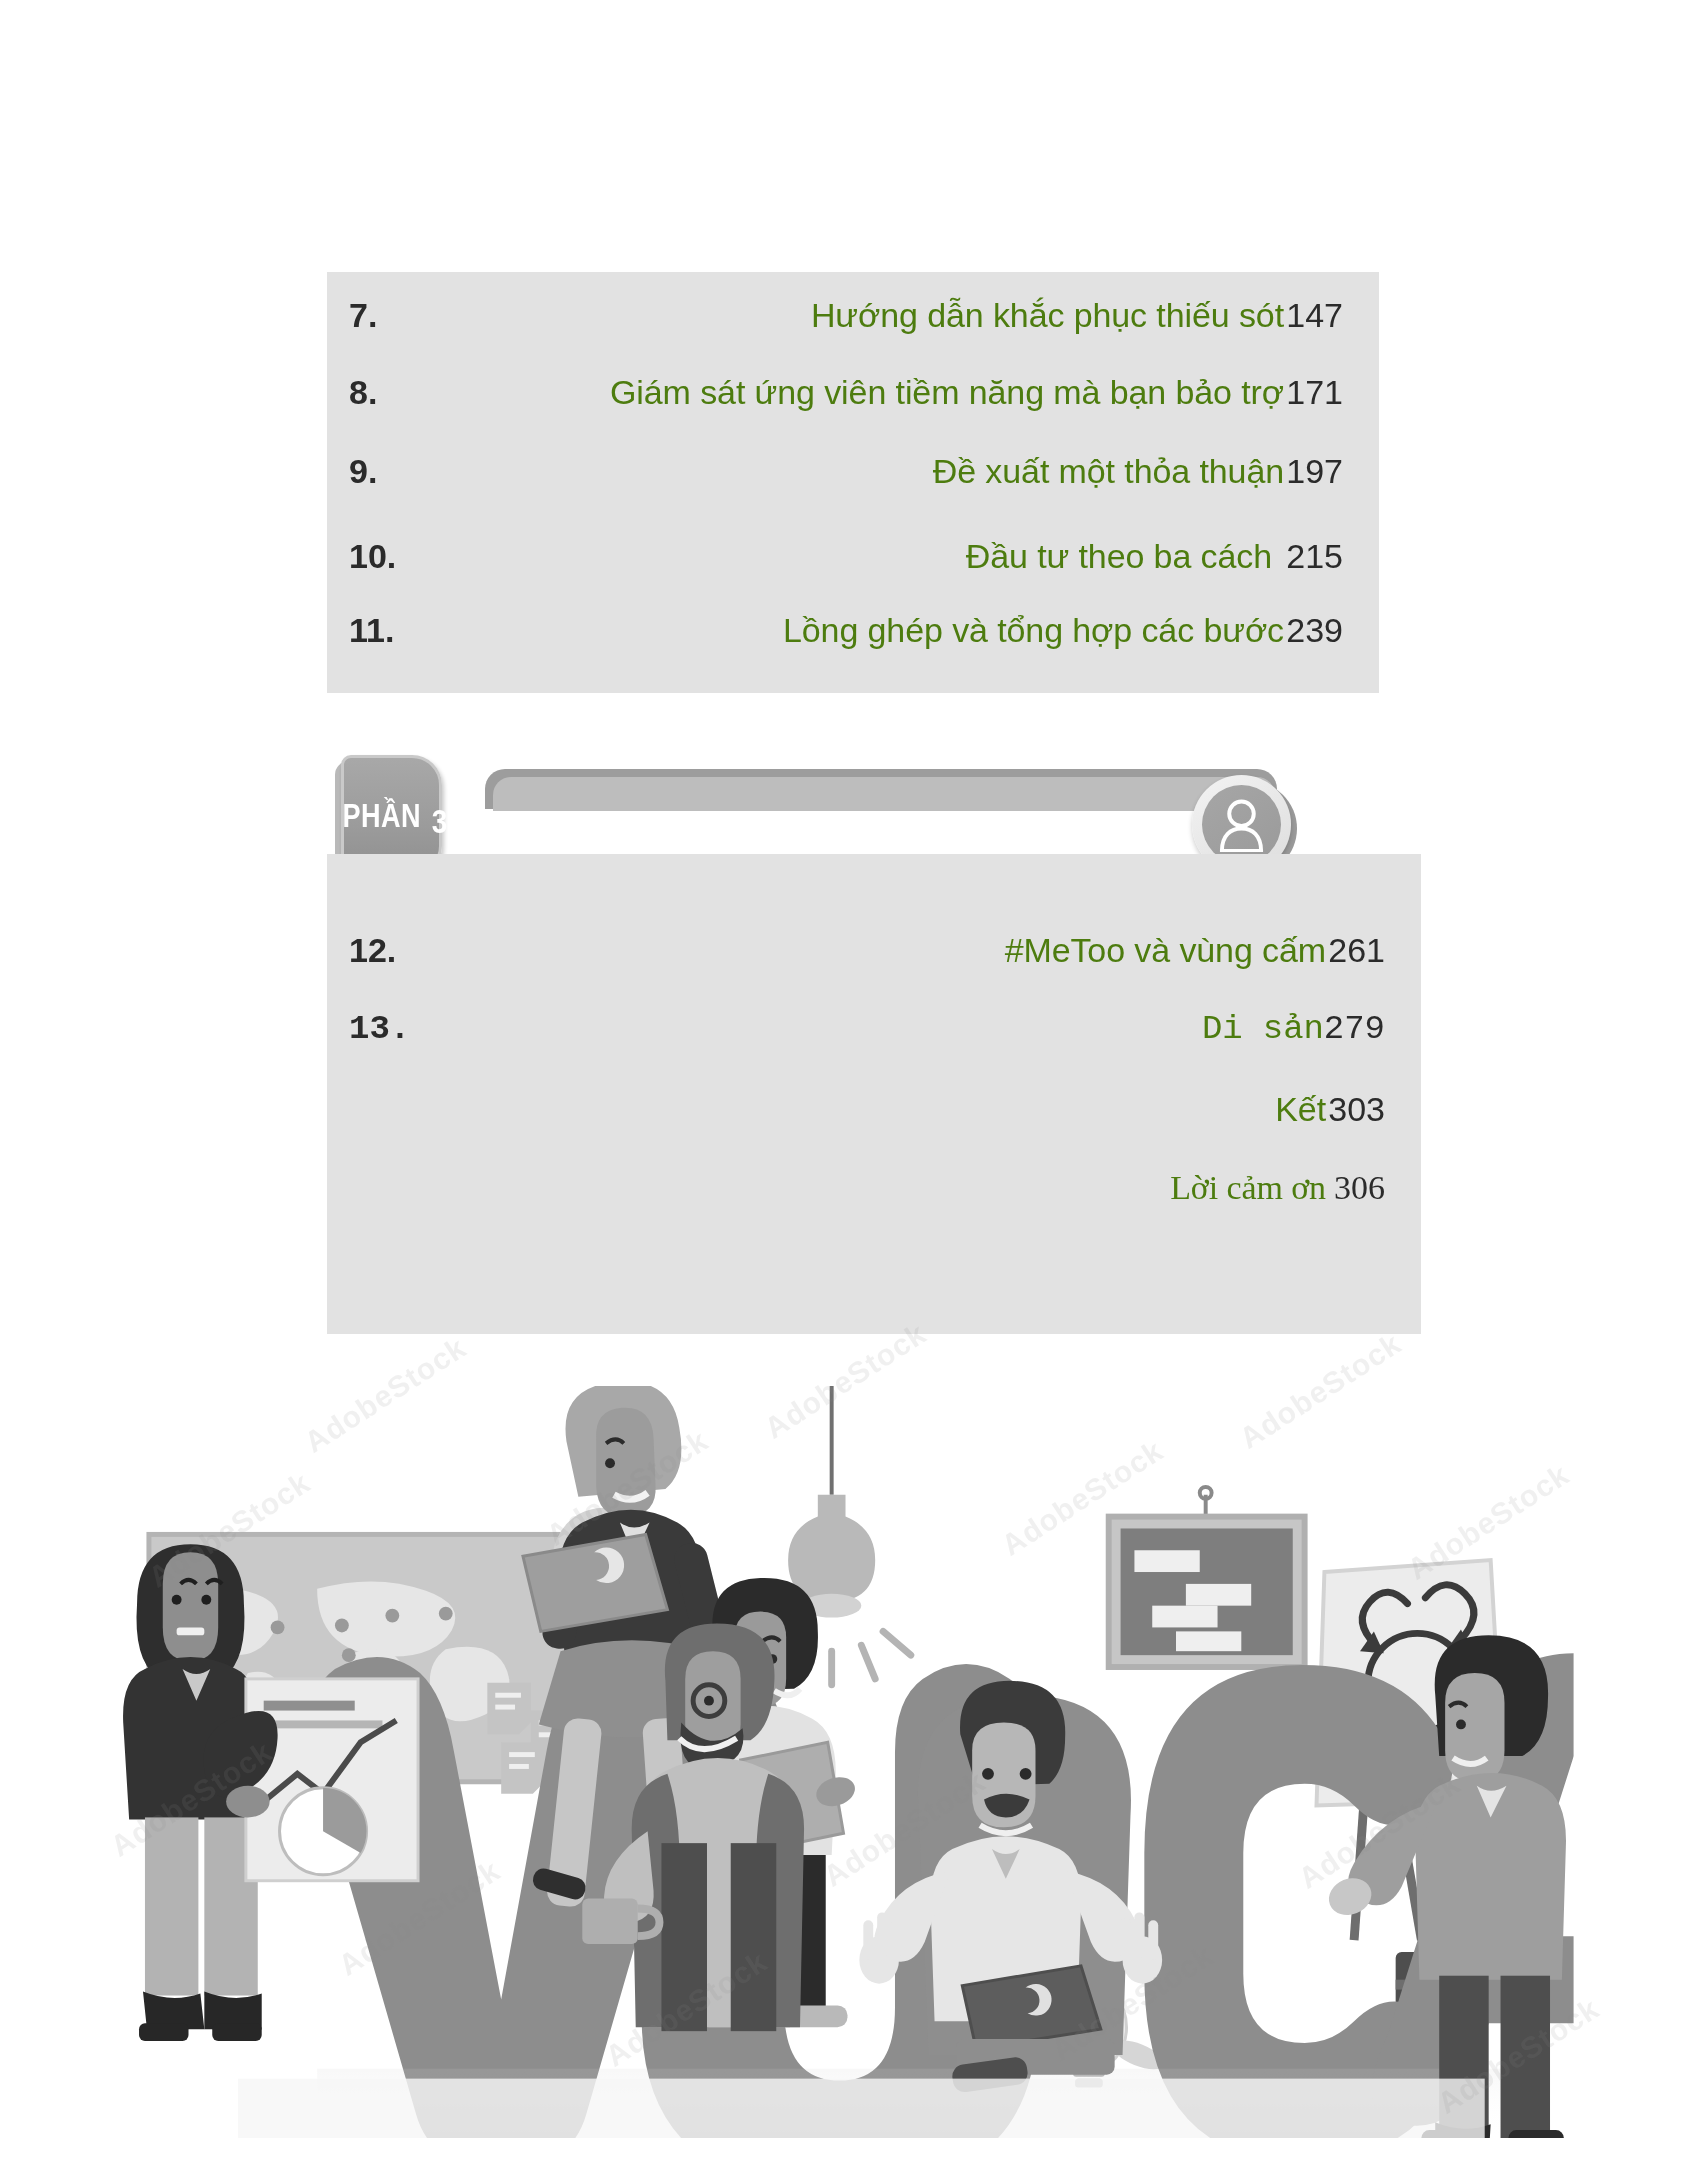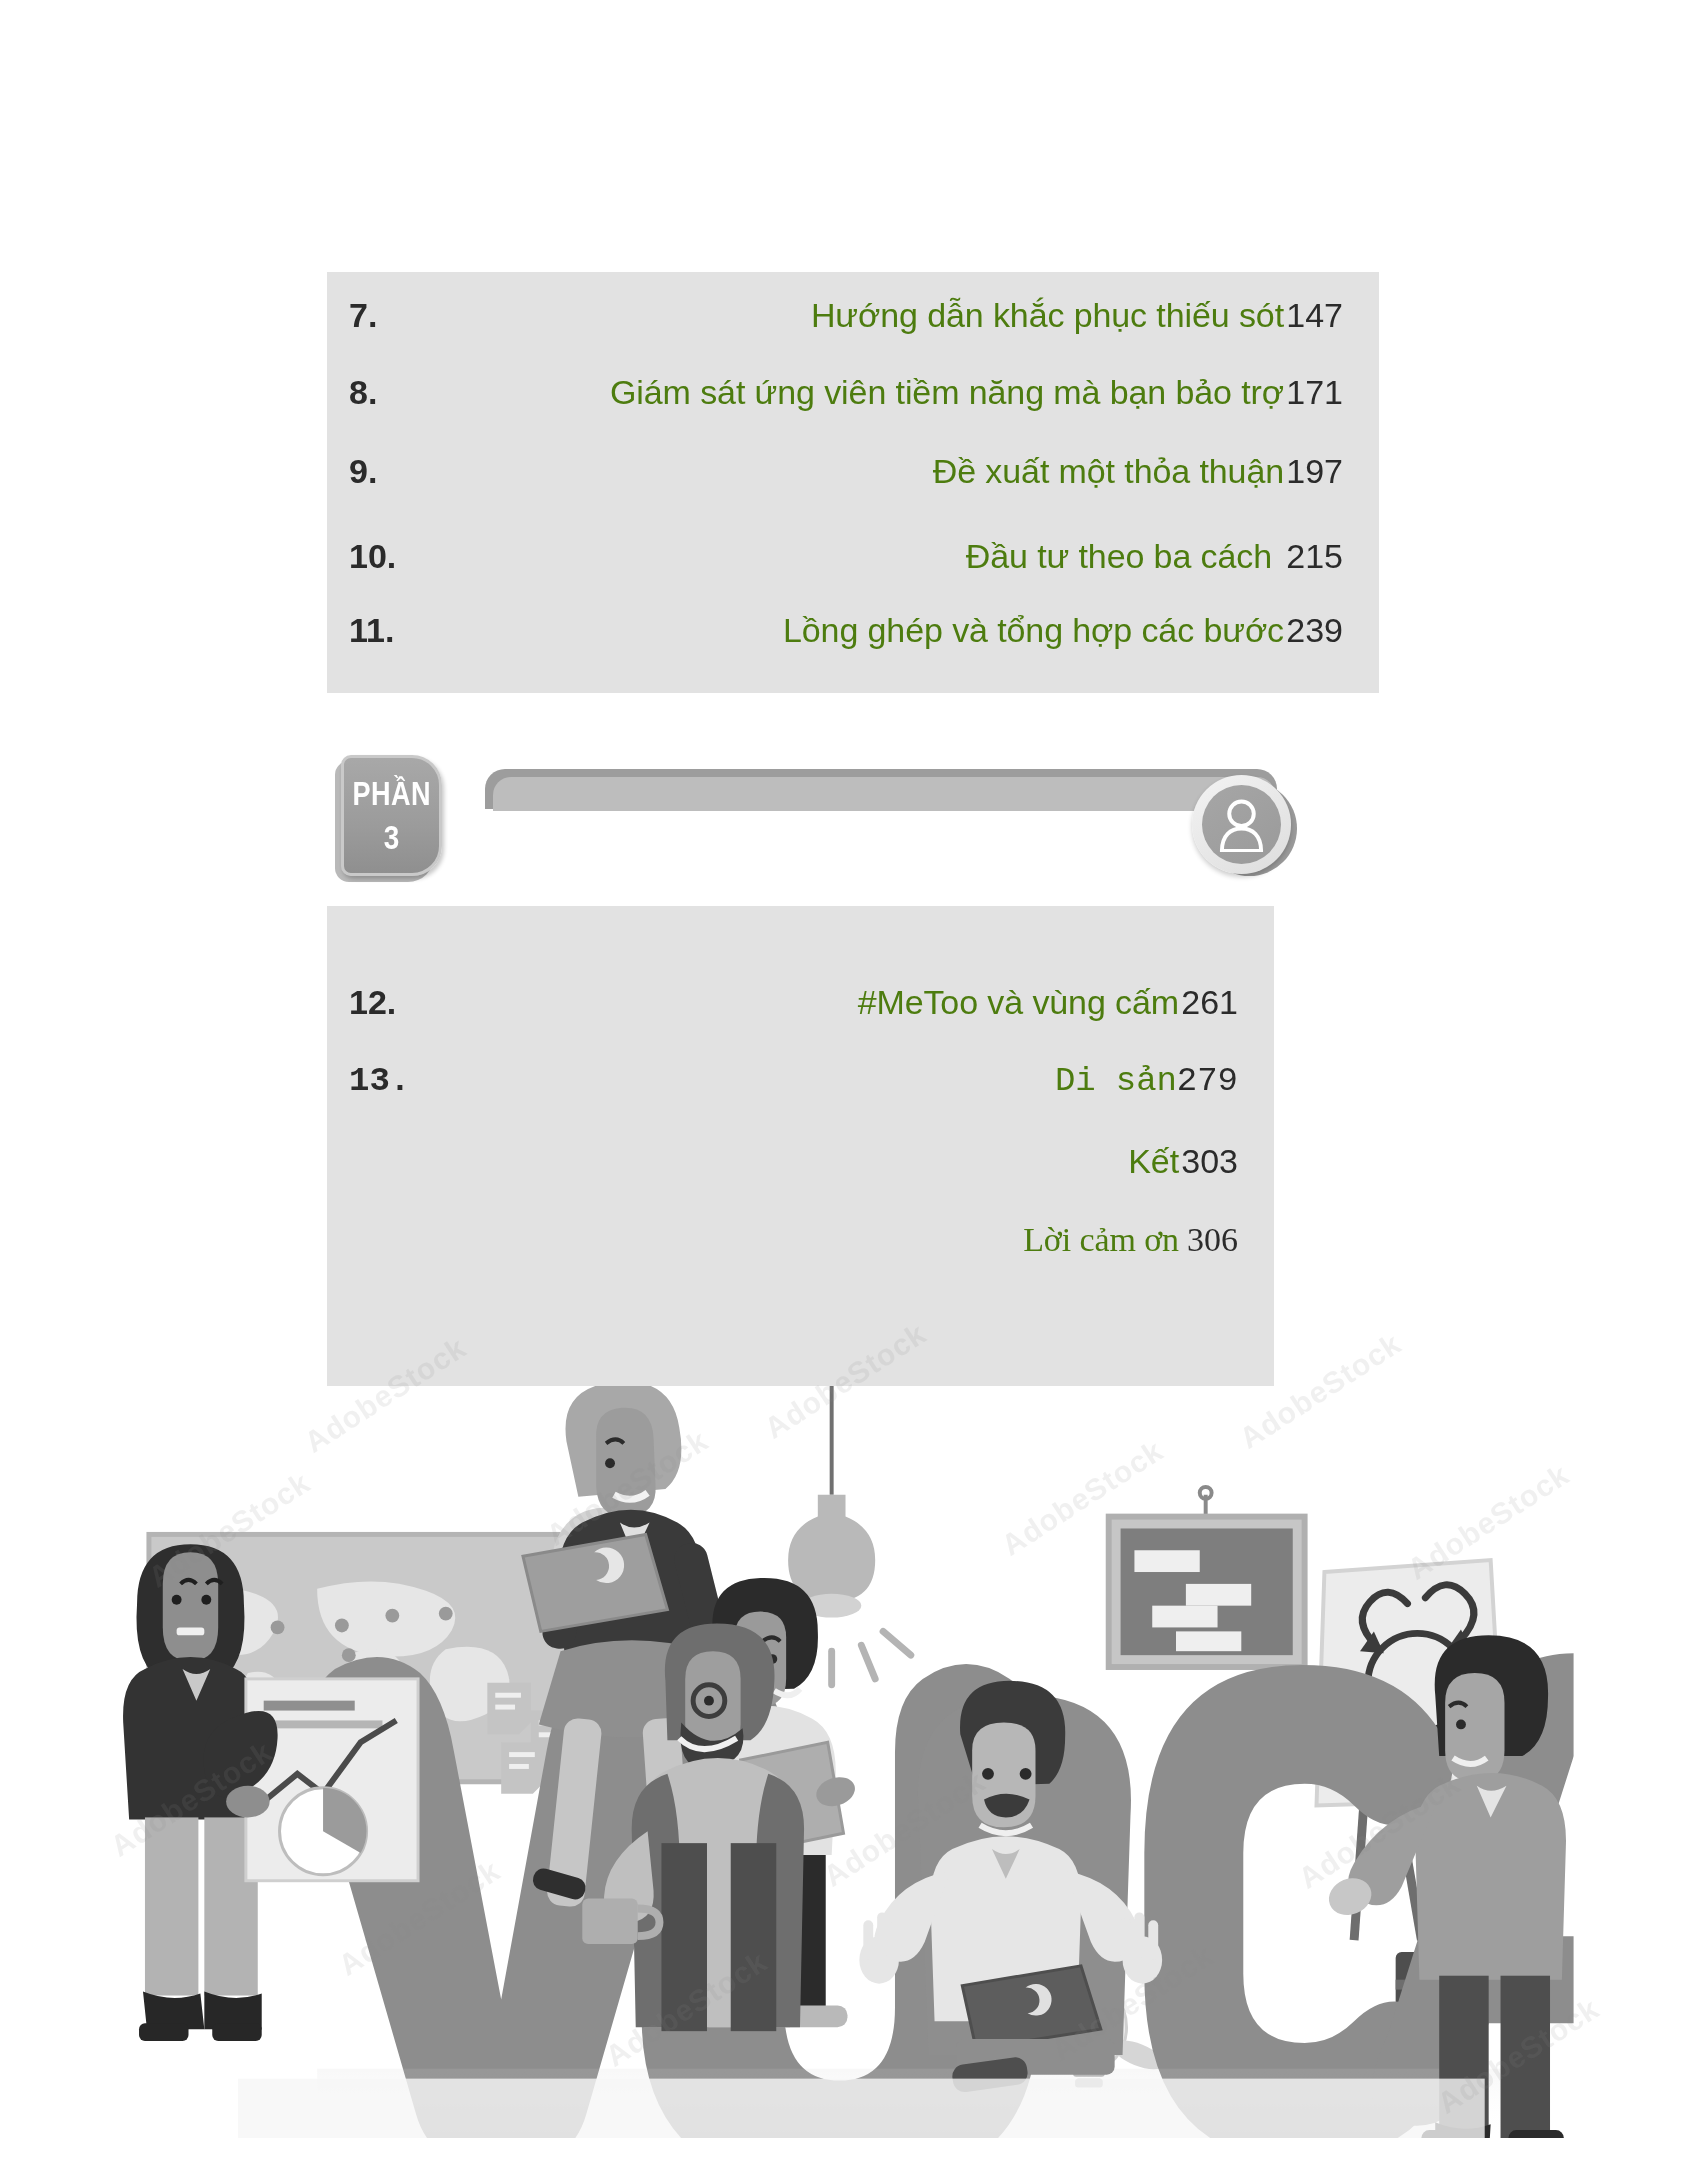--- a/index.html
+++ b/index.html
@@ -10,21 +10,21 @@
     overflow: hidden;
   }
   .page { position: relative; width: 1683px; height: 2178px; background: #fff; }
 
   
   .toc-block {
     position: absolute;
     background: #e2e2e2;
   }
   #toc-block-1 { left: 327px; top: 272px; width: 1052px; height: 421px; }
-  #toc-block-2 { left: 327px; top: 906px; width: 947px; height: 480px; }
+  #toc-block-2 { left: 327px; top: 854px; width: 1094px; height: 480px; }
 
   .toc-row {
     position: absolute;
     left: 0; right: 0;
     display: flex;
     align-items: baseline;
   }
   .toc-num {
     width: 77px;
     text-align: left;
@@ -105,21 +105,21 @@
   }
   .part-tab {
     position: absolute;
     left: 14px; top: 8px;
     width: 101px; height: 121px;
     background: linear-gradient(180deg,#a8a8a8 0%,#9b9b9b 60%,#8f8f8f 100%);
     border-radius: 10px 30px 30px 10px;
     border: 3px solid #c9c9c9;
     box-shadow: 2px 3px 4px rgba(0,0,0,0.22);
     display: flex;
-    flex-direction: column;
+    flex-direction: row;
     align-items: center;
     justify-content: center;
   }
   .part-word {
     font-family: "Liberation Sans Narrow","Liberation Sans", sans-serif;
     font-weight: bold;
     font-size: 33px;
     color: #ffffff;
     transform: scaleX(0.82);
     line-height: 1;

